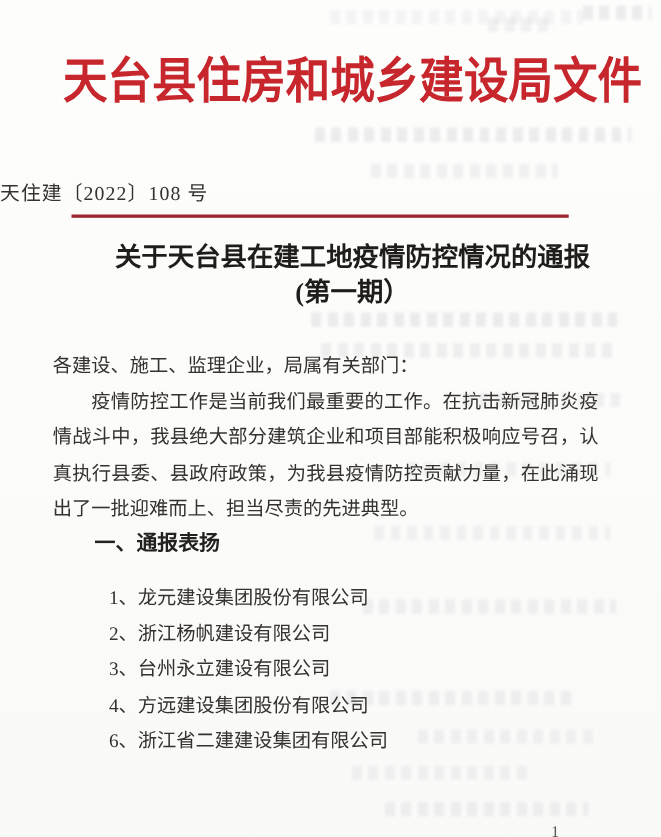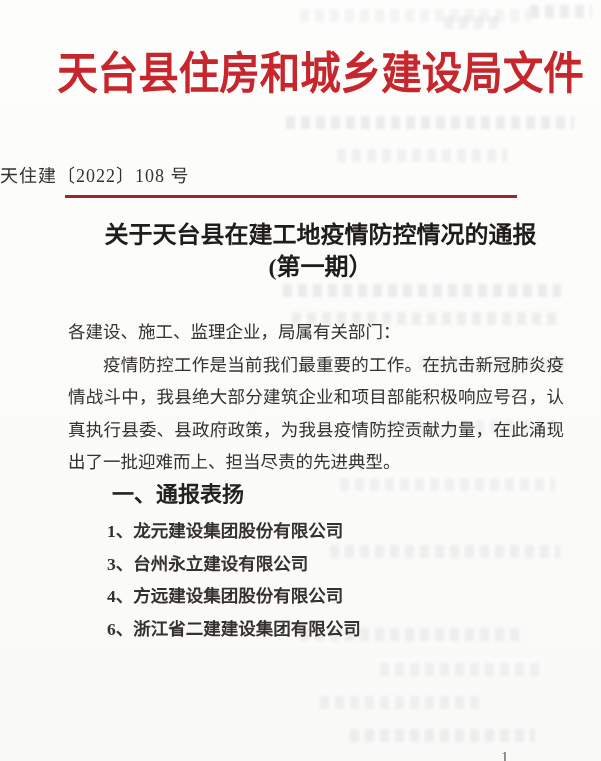--- a/index.html
+++ b/index.html
@@ -59,39 +59,39 @@
     top: 219px; left: 0; width: 100%;
     text-align: center;
     font-size: 24px;
     font-weight: bold;
     line-height: 32px;
     color: #1f1d1b;
   }
 
   .body-text {
     position: absolute;
-    top: 316px; left: 68px;
+    top: 316px; left: 48px;
     width: 496px;
     font-size: 17.5px;
     line-height: 32.5px;
     text-align: justify;
     text-justify: inter-ideograph;
   }
   .body-text p { margin: 0; }
   .indent { text-indent: 2em; }
   .section-heading {
     margin: 0;
     text-indent: 2em;
-    font-size: 22px;
+    font-size: 19px;
     line-height: 32.5px;
     font-weight: bold;
     font-family: "Liberation Sans", "DejaVu Sans", sans-serif;
     color: #242220;
   }
-  .company-list { margin: 4px; padding: 0; list-style: none; font-weight: bold; }
+  .company-list { margin: 16px; padding: 0; list-style: none; }
   .company-list li {
     padding-left: 2em;
     line-height: 32.5px;
   }
 
   .page-number {
     position: absolute;
     left: 501px; top: 749px;
     font-size: 15px;
     color: #5a5a58;
@@ -128,20 +128,21 @@
     <div>关于天台县在建工地疫情防控情况的通报</div>
     <div>(第一期）</div>
   </div>
 
   <div class="body-text">
     <p>各建设、施工、监理企业，局属有关部门：</p>
     <p class="indent">疫情防控工作是当前我们最重要的工作。在抗击新冠肺炎疫情战斗中，我县绝大部分建筑企业和项目部能积极响应号召，认真执行县委、县政府政策，为我县疫情防控贡献力量，在此涌现出了一批迎难而上、担当尽责的先进典型。</p>
     <p class="section-heading">一、通报表扬</p>
     <ul class="company-list">
       <li>1、龙元建设集团股份有限公司</li>
+      <li>2、浙江杨帆建设有限公司</li>
       <li>3、台州永立建设有限公司</li>
       <li>4、方远建设集团股份有限公司</li>
       <li>6、浙江省二建建设集团有限公司</li>
     </ul>
   </div>
 
   <div class="page-number">1</div>
 
 </div>
 

